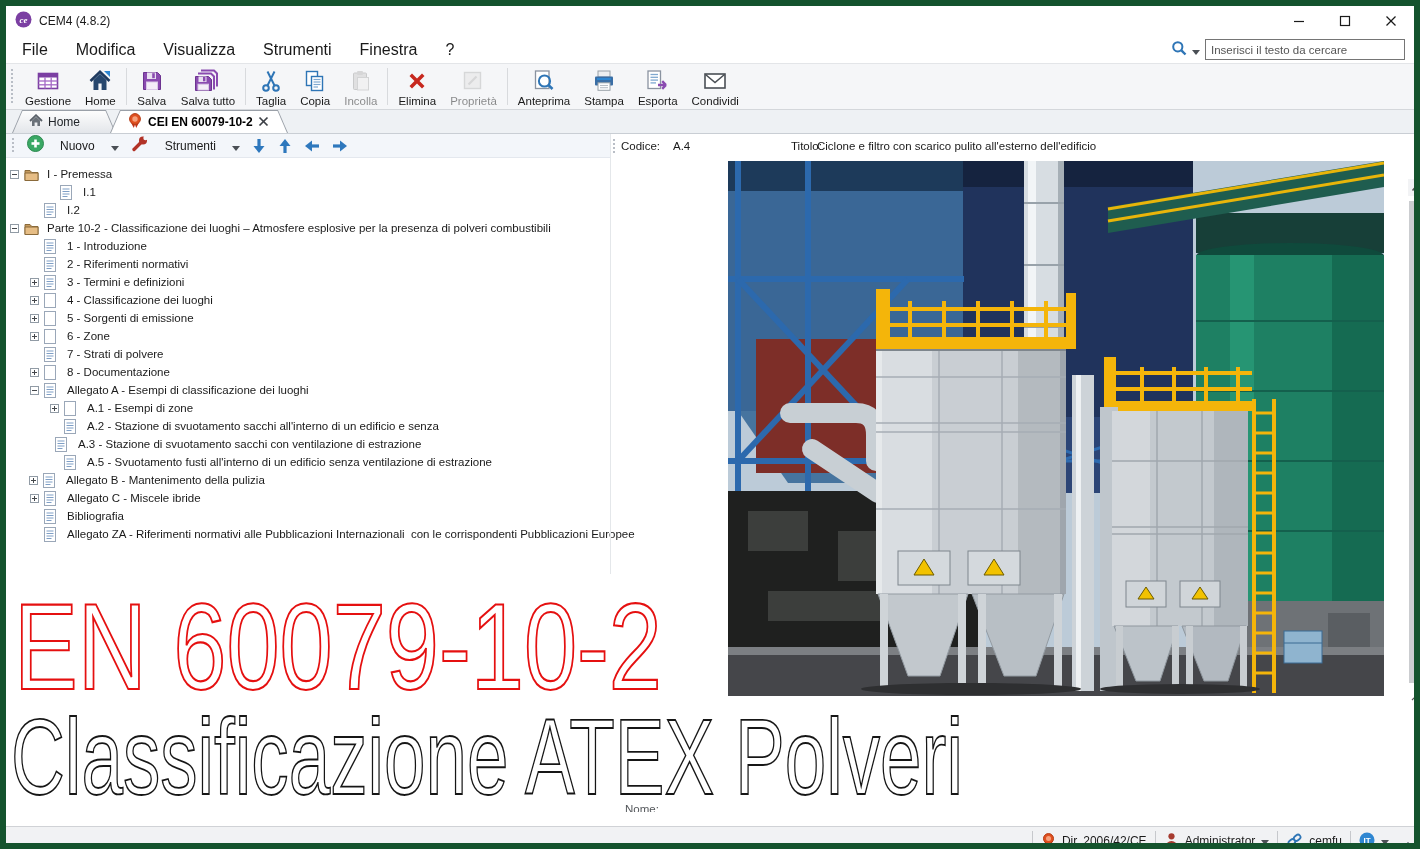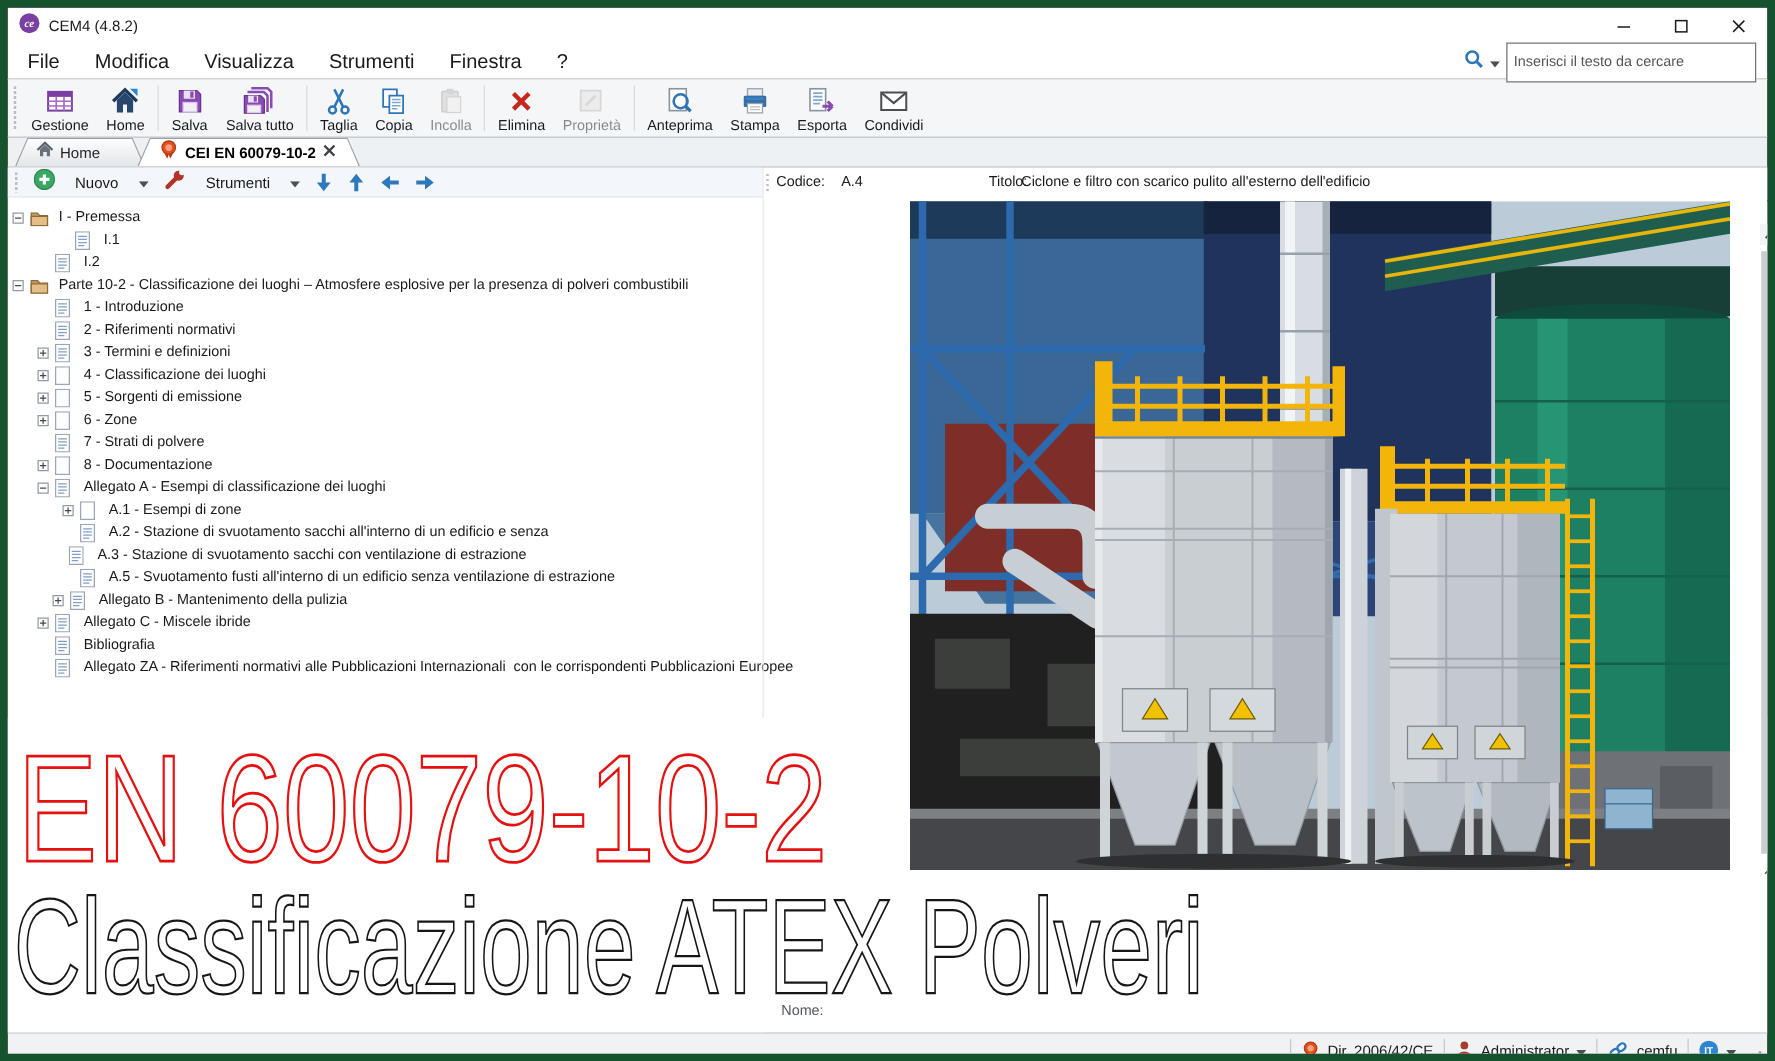--- a/index.html
+++ b/index.html
@@ -11,21 +11,21 @@
   
   .titlebar { height:30px; display:flex; align-items:center; padding-left:9px; background:#fff; }
   .titlebar .t-label { font-size:12px; color:#1a1a1a; margin-left:7px; }
   .wctrls { margin-left:auto; display:flex; height:100%; }
   .wctrl { width:46px; display:flex; align-items:center; justify-content:center; }
 
   
   .menubar { height:27px; display:flex; align-items:center; background:#fff; padding-left:6px; }
   .menu-item { font-size:16px; color:#1a1a1a; padding:4px 10px; margin-right:8px; }
   .search { margin-left:auto; display:flex; align-items:center; gap:5px; padding-right:9px; }
-  .search input { width:200px; height:32px; border:1px solid #757575; font-size:11.5px;
+  .search input { width:200px; height:21px; border:1px solid #757575; font-size:11.5px;
                   padding:1px 5px; color:#333; font-family:"Liberation Sans",sans-serif; }
   .search input::placeholder { color:#555; opacity:1; }
 
   
   .toolbar { height:47px; background:#f5f6f8; border-top:1px solid #e3e5e8; border-bottom:1px solid #d4d7db;
              display:flex; align-items:stretch; padding:1px 2px; }
   .tb-grip { width:6px; margin:4px 2px; background:repeating-linear-gradient(180deg,#b9bec6 0 2px,transparent 2px 4px);
              background-size:2px 100%; background-repeat:no-repeat; background-position:1px 0; }
   .tb-group { display:flex;align-items:center; }
   .tb-sep { width:1px; background:#d8dadd; margin:3px 3px; }
@@ -616,21 +616,21 @@
                 <g stroke="#7f9fc6" stroke-width="1">
                   <line x1="2.5" y1="4" x2="9.5" y2="4"></line>
                   <line x1="2.5" y1="6.5" x2="9.5" y2="6.5"></line>
                   <line x1="2.5" y1="9" x2="9.5" y2="9"></line>
                   <line x1="2.5" y1="11.5" x2="7.5" y2="11.5"></line>
                 </g>
               </svg>
             </span>
             <span class="tree-label">A.5 - Svuotamento fusti all'interno di un edificio senza ventilazione di estrazione</span>
           </div>
-          <div class="tree-row" style="padding-left: 36px;">
+          <div class="tree-row" style="padding-left: 23px;">
             <span class="exp plus"></span>
             <span class="tree-ico">
               <svg width="12" height="15">
                 <rect x="0.5" y="0.5" width="11" height="14" fill="#fff" stroke="#9aa7b8"></rect>
                 <g stroke="#7f9fc6" stroke-width="1">
                   <line x1="2.5" y1="4" x2="9.5" y2="4"></line>
                   <line x1="2.5" y1="6.5" x2="9.5" y2="6.5"></line>
                   <line x1="2.5" y1="9" x2="9.5" y2="9"></line>
                   <line x1="2.5" y1="11.5" x2="7.5" y2="11.5"></line>
                 </g>

